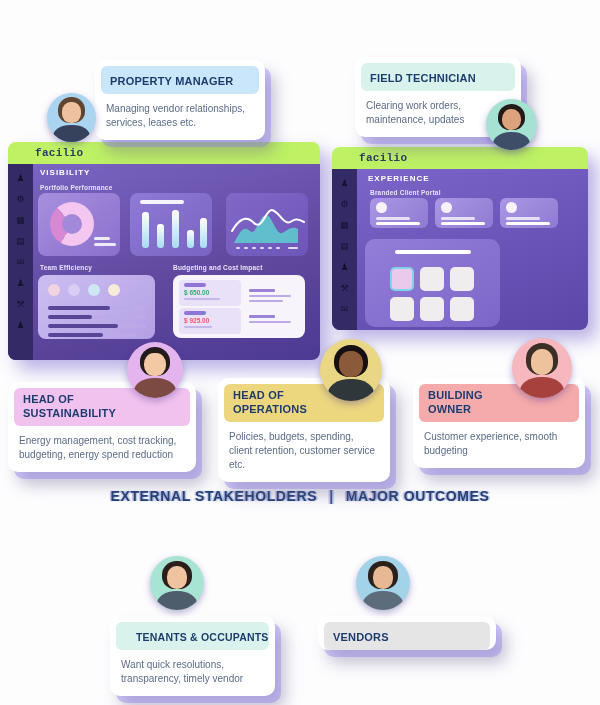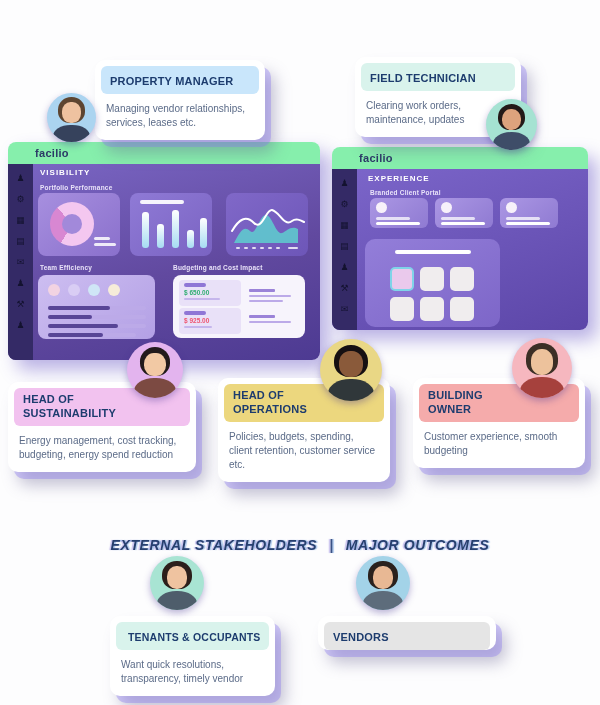--- a/index.html
+++ b/index.html
@@ -6,21 +6,21 @@
   *{box-sizing:border-box;}
   .stage{position:relative;width:600px;height:705px;background:#fdfdfe;overflow:hidden;
          font-family:"Liberation Sans",sans-serif;}
 
   
   .sec-title{position:absolute;left:0;right:0;text-align:center;font-weight:bold;
              font-size:14px;letter-spacing:.6px;color:#27406f;
              text-shadow:1.6px 0 1px rgba(40,110,205,.38),-1.6px 0 1px rgba(94,70,205,.32);}
   .sec-title .sep{margin:0 12px;color:#3a5285;}
   .sec-title.top{top:5px;}
-  .sec-title.bottom{top:537px;font-style:italic;}
+  .sec-title.bottom{top:488px;}
 
   
   .pcard{position:absolute;background:#fff;border-radius:10px;z-index:20;
          box-shadow:6px 7px 0 rgba(139,120,240,.38), 10px 13px 16px rgba(96,92,140,.38);}
   .pcard-hd{margin:6px 6px 0 6px;border-radius:6px;padding:5px 9px;}
   .pcard-title{font-size:11px;font-weight:bold;color:#1d3c6e;letter-spacing:.2px;line-height:1.25;}
   .pcard-hd.nowrap{white-space:nowrap;}
   .narrow-title{display:inline-block;max-width:86px;}
   .pcard-bd{padding:8px 11px 10px 11px;font-size:10px;line-height:1.4;color:#5b6b88;}
 
@@ -31,21 +31,21 @@
   .avatar .hair{position:absolute;left:23%;top:9%;width:54%;height:52%;
                 border-radius:50% 50% 44% 44%;background:var(--hair,#333);}
   .avatar .head{position:absolute;left:31%;top:19%;width:38%;height:42%;
                 border-radius:46%;background:var(--skin,#e9bb96);}
   .avatar .torso{position:absolute;left:13%;bottom:-13%;width:74%;height:48%;
                  border-radius:48% 48% 0 0;background:var(--shirt,#445);}
 
   
   .appwin{position:absolute;border-radius:8px;overflow:hidden;z-index:10;
           box-shadow:9px 10px 18px rgba(84,64,190,.40);}
-  .appwin .topbar{height:22px;background:#86efac;display:flex;align-items:center;padding-left:27px;}
+  .appwin .topbar{height:22px;background:#bef264;display:flex;align-items:center;padding-left:27px;font-family:Liberation Mono, monospace;}
   .brand{font-size:11px;font-weight:bold;color:#2b3a66;letter-spacing:.3px;}
   .appwin .wbody{position:absolute;left:0;right:0;top:22px;bottom:0;}
   .wbody.left-grad{background:linear-gradient(165deg,#7a66c4 0%,#61499f 55%,#4d3a92 100%);}
   .wbody.right-grad{background:linear-gradient(160deg,#7c66ca 0%,#5c46a8 100%);}
   .sidebar{position:absolute;left:0;top:0;bottom:0;width:25px;background:#342a66;
            display:flex;flex-direction:column;align-items:center;padding-top:10px;gap:12px;}
   .sb-ic{font-size:9px;line-height:1;color:#10102a;opacity:.9;}
   .screen-title{position:absolute;font-size:8px;font-weight:bold;color:#ffffff;letter-spacing:1px;}
   .mini-label{position:absolute;font-size:6.5px;font-weight:bold;color:#e9e3f9;letter-spacing:.2px;}
 
@@ -268,21 +268,21 @@
   </div>
 
   <div class="pcard" style="left:413px;top:378px;width:172px;">
     <div class="pcard-hd" style="background:#f5abab">
       <span class="pcard-title narrow-title">BUILDING OWNER</span>
     </div>
     <div class="pcard-bd">Customer experience, smooth budgeting</div>
   </div>
 
   <div class="pcard" style="left:110px;top:616px;width:165px;">
-    <div class="pcard-hd nowrap" style="padding:5px 12px;;background:#d9f3ec">
+    <div class="pcard-hd nowrap" style="padding:5px 20px;;background:#d9f3ec">
       <span class="pcard-title" style="font-size:10.5px;">TENANTS &amp; OCCUPANTS</span>
     </div>
     <div class="pcard-bd">Want quick resolutions, transparency, timely vendor</div>
   </div>
 
   <div class="pcard" style="left:318px;top:616px;width:178px;">
     <div class="pcard-hd nowrap" style="background:#e5e5e5">
       <span class="pcard-title">VENDORS</span>
     </div>
   </div>

